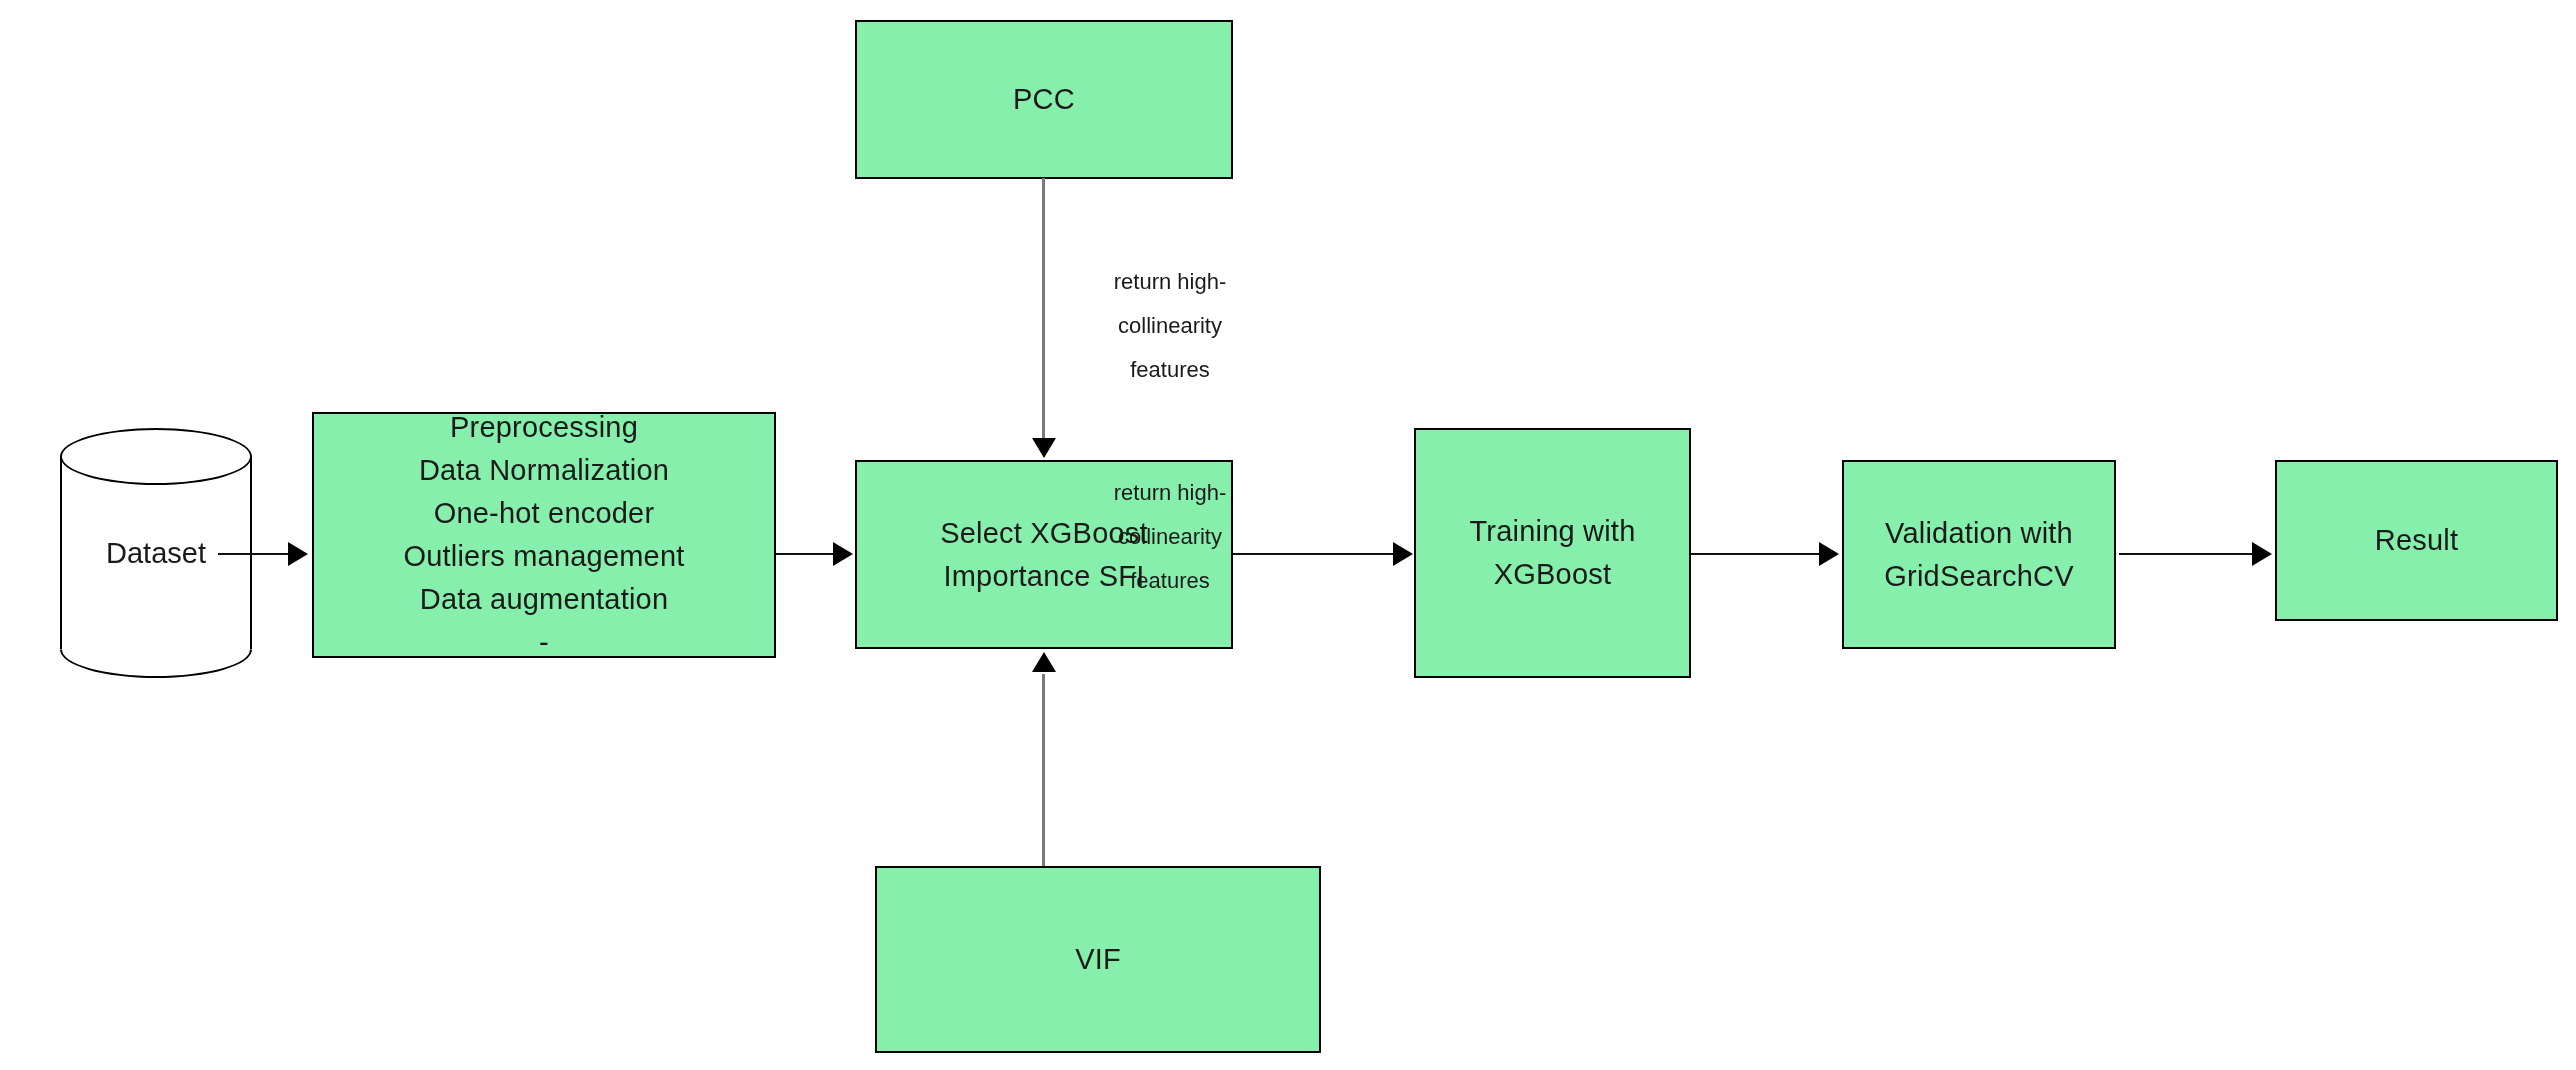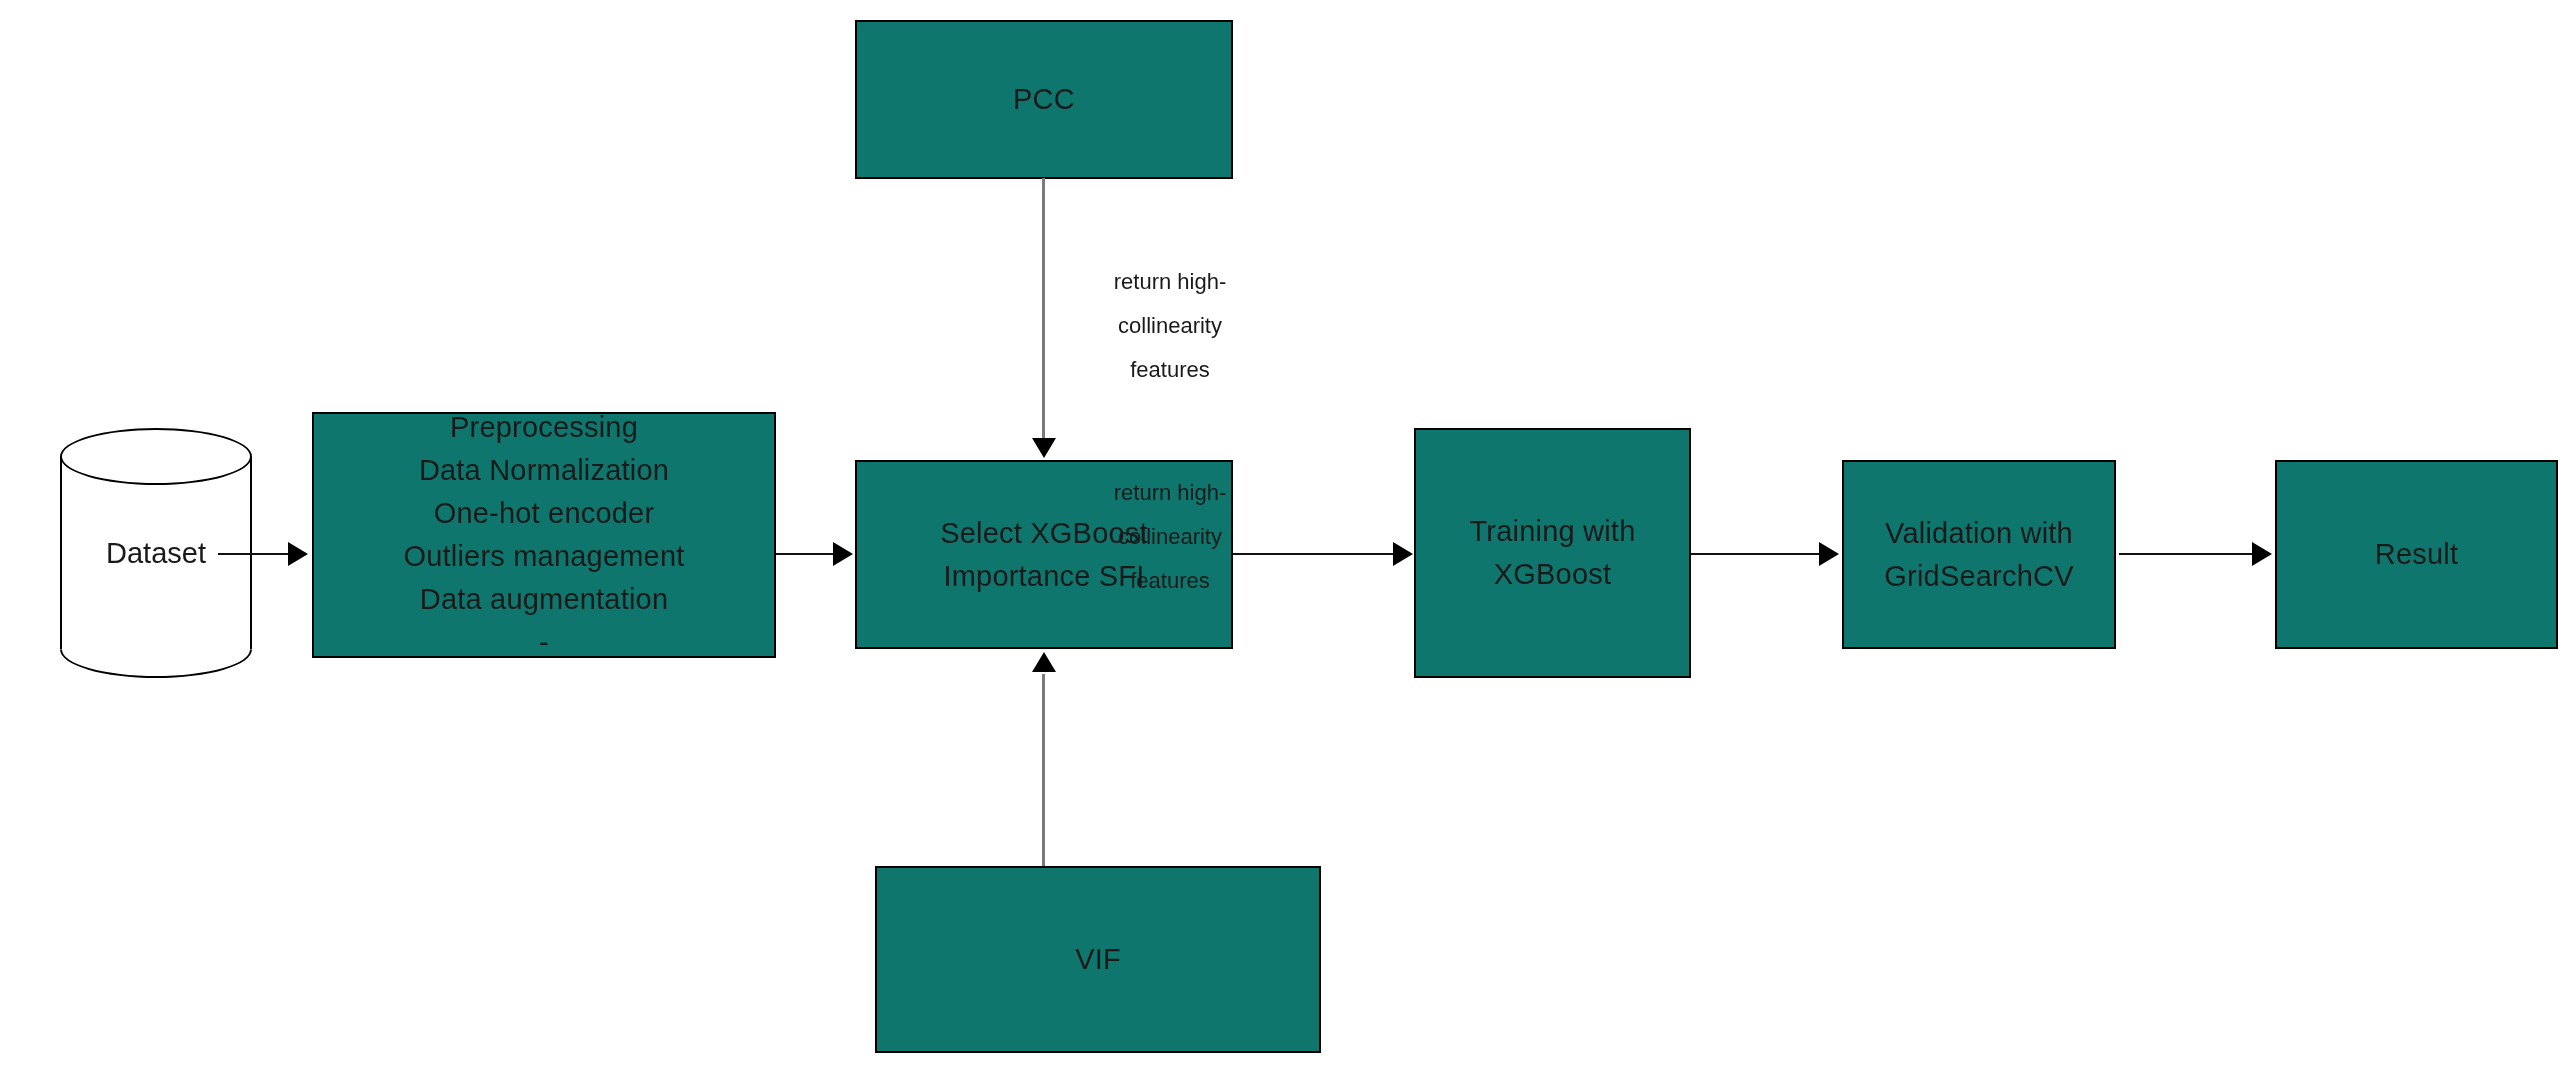--- a/index.html
+++ b/index.html
@@ -13,21 +13,21 @@
   #canvas {
     position: relative;
     width: 2576px;
     height: 1071px;
     background: #ffffff;
     overflow: hidden;
   }
   .node {
     position: absolute;
     box-sizing: border-box;
-    background: #0f766e;
+    background: #86efac;
     border: 2.4px solid #000000;
     display: flex;
     align-items: center;
     justify-content: center;
     text-align: center;
   }
   .node-label {
     font-size: 29px;
     line-height: 43px;
     color: #1a1a1a;
@@ -183,18 +183,18 @@
   <div class="arrow-right" style="left:1819px; top:542px;"></div>
 
   <div class="node" style="left:1842px; top:460px; width:274px; height:189px;">
     <div class="node-label">Validation with
 GridSearchCV</div>
   </div>
 
   <div class="h-line" style="left:2119px; top:553px; width:135px;"></div>
   <div class="arrow-right" style="left:2252px; top:542px;"></div>
 
-  <div class="node" style="left:2275px; top:460px; width:283px; height:189px;">
+  <div class="node" style="left:2275px; top:460px; width:283px; height:161px;">
     <div class="node-label">Result</div>
   </div>
 
 </div>
 
 
 </body></html>

